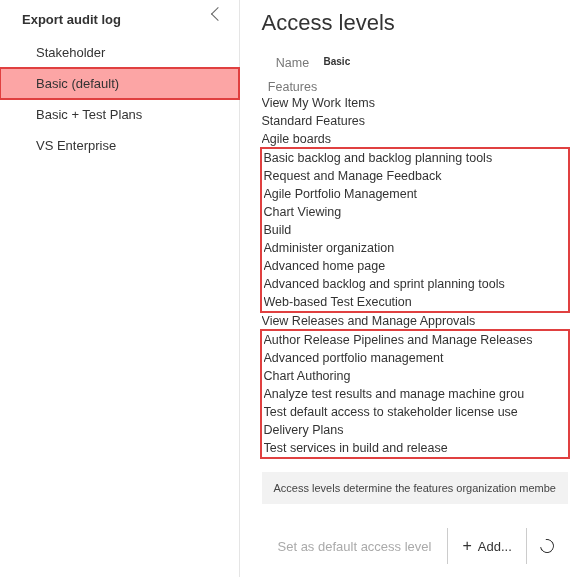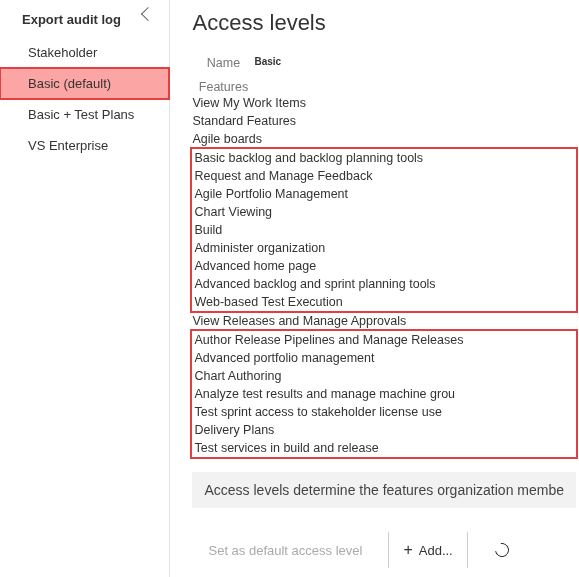--- a/index.html
+++ b/index.html
@@ -27,62 +27,61 @@
   .export-row .label { flex: 1; font-size: 13px; font-weight: bold; }
   .chev {
     width: 10px; height: 10px;
     border-left: 1.5px solid #666;
     border-bottom: 1.5px solid #666;
     transform: rotate(45deg);
     margin-right: 8px;
     margin-top:-12px;
   }
   .level-item {
-    padding: 8px 12px 8px 28px;
+    padding: 8px 12px 8px 36px;
     font-size: 13px;
     cursor: pointer;
   }
   .level-item.selected {
     background: #fca5a5;
     outline: 2px solid #e04040;
     outline-offset: -1px;
   }
   .main {
     flex: 1;
-    padding: 10px 3px 0 22px;
+    padding: 10px 11px 0 22px;
     position: relative;
   }
   .title {
     font-size: 22px;
     font-weight: 300;
     color: #333;
     margin-bottom: 20px;
   }
   .kv-row { display: flex; margin-bottom: 10px; }
   .kv-key { width: 62px; color: #777; font-size: 12.5px; text-align: center; }
   .kv-val { font-weight: 600; font-size: 10px; }
   .features-wrap { display: flex; flex-direction: column; }
   .features-list { font-size: 12.5px; line-height: 18px; }
   .hl-group { border: 2px solid #e04040; margin: -1px -2px -1px -2px; padding: 0 2px; }
   .feat { white-space: nowrap; overflow: hidden; }
   .info-bar {
     background: #f2f2f2;
     margin-top: 14px;
     padding: 10px 12px;
-    font-size: 14px;
+    font-size: 11px;
     color: #444;
     white-space: nowrap;
     overflow: hidden;
   }
   .toolbar {
     display: flex;
     align-items: stretch;
     margin-top: 24px;
     height: 36px;
-    gap: 10px;
   }
   .btn-default {
     flex: 0 0 auto;
     padding: 0 16px;
     display: flex; align-items: center;
     color: #aaa;
     font-size: 13px;
     cursor: default;
   }
   .btn-add {
@@ -146,21 +145,21 @@
           <div class="feat">Advanced home page</div>
           <div class="feat">Advanced backlog and sprint planning tools</div>
           <div class="feat">Web-based Test Execution</div>
         </div>
         <div class="feat">View Releases and Manage Approvals</div>
         <div class="hl-group">
           <div class="feat">Author Release Pipelines and Manage Releases</div>
           <div class="feat">Advanced portfolio management</div>
           <div class="feat">Chart Authoring</div>
           <div class="feat">Analyze test results and manage machine grou</div>
-          <div class="feat">Test sprint access to stakeholder license use</div>
+          <div class="feat">Test default access to stakeholder license use</div>
           <div class="feat">Delivery Plans</div>
           <div class="feat">Test services in build and release</div>
         </div>
       </div>
     </div>
 
     <div class="info-bar">Access levels determine the features organization membe</div>
 
     <div class="toolbar">
       <div class="btn-default">Set as default access level</div>

